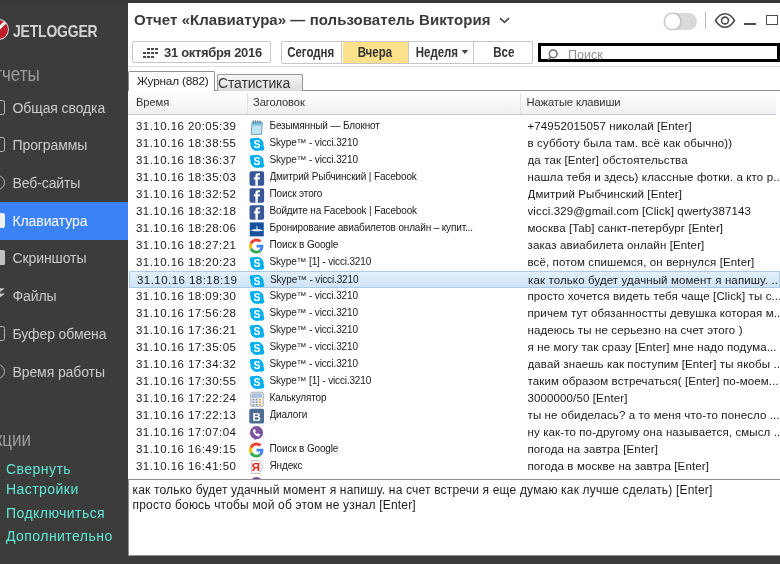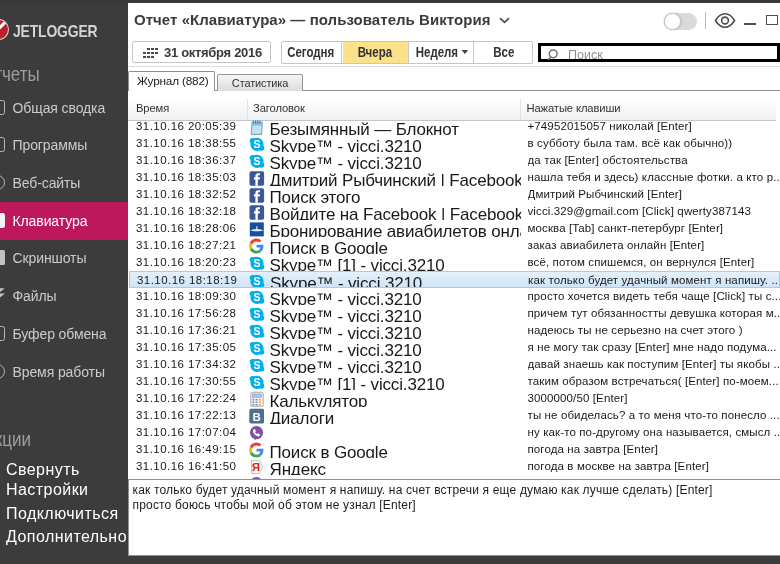--- a/index.html
+++ b/index.html
@@ -9,29 +9,29 @@
 
 .sidebar{position:absolute;left:0;top:0;width:128px;height:564px;background:#3d3c3c;overflow:hidden}
 .logo{position:absolute;left:0;top:0;width:128px;height:60px}
 .logo-ring{position:absolute;left:-12px;top:18.5px;width:21px;height:21px;border-radius:50%;background:#d9d9d9}
 .logo-c{position:absolute;left:-11px;top:19.5px;width:19px;height:19px;border-radius:50%;background:#bf1f2a;overflow:hidden}
 .logo-bar{position:absolute;left:0.5px;top:7.9px;width:18px;height:3.1px;background:#fff;transform:rotate(-45deg)}
 .logo-t{position:absolute;left:13px;top:22px;font-size:17px;font-weight:bold;color:#d4d4d4;letter-spacing:-0.2px;transform:scaleX(0.82);transform-origin:0 0}
 .sec{position:absolute;font-size:20px;color:#9d9d9d;transform:scaleX(0.85);transform-origin:0 0;white-space:nowrap}
 .mi{position:absolute;left:0;width:128px;height:37.7px}
 .mi .mlab{position:absolute;left:12.5px;top:50%;transform:translateY(-50%);font-size:14px;color:#cbcbcb;white-space:nowrap;letter-spacing:-0.1px}
-.selmi{background:#be185d}
+.selmi{background:#3b82f6}
 .selmi .mlab{color:#fff}
 .micon{position:absolute;left:-10px;top:50%;margin-top:-8px;width:15px;height:15px}
 .i-sq{border:1.4px solid #b7b7b7;border-radius:2.5px}
 .i-ci{border:1.4px solid #b7b7b7;border-radius:50%}
 .i-kb{background:#f2f2f2;border-radius:2.5px}
 .i-sc{background:#c2c2c2;border-radius:1.5px}
 .i-fi{background:#c2c2c2;border-radius:1.5px;clip-path:polygon(0 0,100% 0,55% 35%,100% 35%,20% 100%,45% 55%,0 55%)}
-.fn{position:absolute;left:6px;font-size:16px;color:#ffffff;letter-spacing:0.45px}
+.fn{position:absolute;left:6px;font-size:14px;color:#5eead4;letter-spacing:0.45px}
 
 
 .main{position:absolute;left:128px;top:0;width:652px;height:564px;background:#fff}
 .topstrip{position:absolute;left:0;top:0;width:780px;height:3px;background:#3a3939;z-index:5}
 .title{position:absolute;left:6px;top:11px;font-size:15px;font-weight:bold;color:#3b3b3b;letter-spacing:0.05px;white-space:nowrap}
 .title svg{margin-left:4px;vertical-align:1px}
 .toggle{position:absolute;left:536px;top:13px;width:33px;height:16.5px;border-radius:9px;background:#dadada}
 .knob{position:absolute;left:0;top:0;width:16.5px;height:16.5px;border-radius:50%;background:#fff;border:1px solid #c4c4c4;box-shadow:0 0 2px rgba(0,0,0,.25)}
 .vsep{position:absolute;left:577px;top:12px;width:1px;height:17px;background:#b9b9b9}
 .eye{position:absolute;left:586px;top:12px}
@@ -50,33 +50,33 @@
 .seg.on{background:#fbe189}
 .seg:last-child{border-right:none}
 .seg .da{display:inline-block;vertical-align:2.5px;width:0;height:0;border-left:4px solid transparent;border-right:4px solid transparent;border-top:4.5px solid #444}
 .search{position:absolute;left:410px;top:42.5px;width:242px;height:19.5px;border:3px solid #000000;background:#fff}
 .search .ph{position:absolute;left:27px;top:2px;font-size:12.5px;color:#8e8e8e}
 .mag{position:absolute;left:6px;top:2.5px}
 
 
 .tabline{position:absolute;left:0;top:90px;width:652px;height:1px;background:#8f8f8f}
 .tab1{position:absolute;left:0px;top:71px;width:86.5px;height:20px;background:#fff;border:1px solid #8f8f8f;border-bottom:none;border-radius:2px 2px 0 0;z-index:3;text-align:center;font-size:11.8px;letter-spacing:-0.2px;color:#222;line-height:19px}
-.tab2{position:absolute;left:89px;top:74px;width:86px;height:16.5px;background:linear-gradient(#f5f5f5,#dcdcdc);border:1px solid #979797;border-bottom:none;border-radius:2px 2px 0 0;z-index:1;text-align:center;font-size:11px;letter-spacing:-0.15px;color:#333;line-height:16px}
-
-
-.thead{position:absolute;left:0;top:97px;width:648px;height:23.5px;background:linear-gradient(#ffffff,#eef0f3);border-bottom:1px solid #c5c6ca}
+.tab2{position:absolute;left:89px;top:74px;width:86px;height:16.5px;background:linear-gradient(#f5f5f5,#dcdcdc);border:1px solid #979797;border-bottom:none;border-radius:2px 2px 0 0;z-index:1;text-align:left;font-size:14px;letter-spacing:-0.15px;color:#333;line-height:16px}
+
+
+.thead{position:absolute;left:0;top:91px;width:648px;height:23.5px;background:linear-gradient(#ffffff,#eef0f3);border-bottom:1px solid #c5c6ca}
 .thead .h{position:absolute;top:4.5px;font-size:11.2px;letter-spacing:-0.1px;color:#333}
 .thead .vline{position:absolute;top:2px;width:1px;height:21px;background:#e0e1e5}
 .tbl{position:absolute;left:0;top:0;width:771px;height:564px}
 .row{position:absolute;left:1px;width:651px;height:17px;overflow:hidden}
 .row>div{position:absolute;white-space:nowrap;overflow:hidden}
 .c-time{left:7px;top:2px;width:114px;font-size:11.5px;color:#191919;letter-spacing:0.45px}
 .c-icon{left:119.5px;top:0.5px;width:16px;height:16px}
 .c-keys{left:398.5px;top:2px;width:253px;font-size:11.5px;color:#191919;letter-spacing:0.12px}
-.c-title{left:140.5px;top:2px;width:251px;font-size:17px;color:#191919;letter-spacing:-0.15px}
+.c-title{left:140.5px;top:2px;width:251px;font-size:10px;color:#191919;letter-spacing:-0.15px}
 .row.sel{background:linear-gradient(#e4f0fb,#cfe4f7);border:1px solid #a9cbe8;left:0.5px;height:17px}
 .row.sel>.c-time{left:7.5px}
 
 
 .panel{position:absolute;left:-0.5px;top:479px;width:653px;height:76.5px;border:1px solid #8f9198;background:#fff}
 .panel .ptx{position:absolute;left:4px;top:2.5px;font-size:12px;color:#1c1c1c;line-height:15px;letter-spacing:0.18px}
 .botstrip{position:absolute;left:0;top:555.5px;width:652px;height:8.5px;background:#3d3c3c}
 </style></head>
 <body>
 <div class="app">

